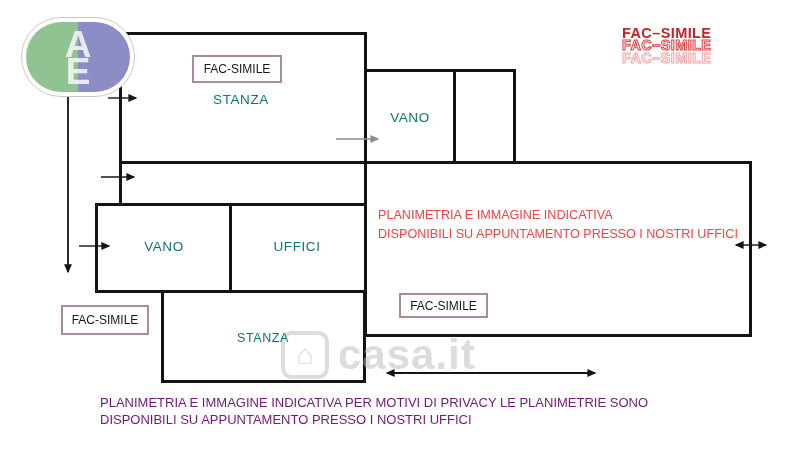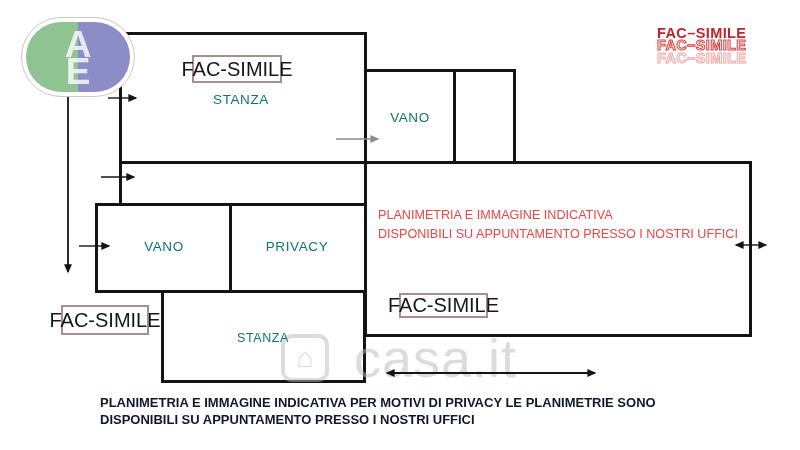--- a/index.html
+++ b/index.html
@@ -18,54 +18,54 @@
   .div-d{left:229px;top:203px;width:3px;height:90px;}
   .corridor-wall{left:119px;top:161px;width:3px;height:45px;}
 
   
   .roomlabel{position:absolute;transform:translate(-50%,-50%);font-size:13.5px;
              letter-spacing:.6px;color:#0f766e;z-index:4;white-space:nowrap;}
   .roomlabel.small{font-size:12.5px;}
 
   
   .fsbox{position:absolute;border:2px solid #A98E8E;background:#fff;display:flex;
-         align-items:center;justify-content:center;font-size:20px;color:#161616;
+         align-items:center;justify-content:center;font-size:12px;color:#161616;
          z-index:4;box-sizing:border-box;white-space:nowrap;}
 
   
   .privacy{position:absolute;left:378px;top:206px;font-size:12.6px;line-height:19px;
            color:#ef4444;z-index:4;white-space:nowrap;}
 
   
-  .footer{position:absolute;left:100px;top:395px;font-size:13px;font-weight:bold;
-          line-height:16.5px;color:#0f172a;z-index:4;white-space:nowrap;}
+  .footer{position:absolute;left:100px;top:395px;font-size:13px;font-weight:normal;
+          line-height:16.5px;color:#701a75;z-index:4;white-space:nowrap;}
 
   
-  .fs-stack{position:absolute;left:657px;top:27px;z-index:5;font-weight:800;
+  .fs-stack{position:absolute;left:622px;top:27px;z-index:5;font-weight:800;
             font-size:14.5px;line-height:12.3px;letter-spacing:.4px;white-space:nowrap;}
   .fs-solid{color:#C22328;}
   .fs-outline1{color:#fff;-webkit-text-stroke:1px #D84040;}
   .fs-outline2{color:#fff;-webkit-text-stroke:1px #EFA8A8;}
 
   
   .logo{position:absolute;left:21px;top:17px;width:104px;height:70px;background:#fff;
         border:1px solid #c9c9c9;border-radius:40px;padding:4px;z-index:5;box-sizing:content-box;}
   .logo-inner{width:100%;height:100%;border-radius:35px;
         background:linear-gradient(90deg,#8FC392 0 50%,#8C8CC7 50% 100%);
         display:flex;align-items:center;justify-content:center;}
   .logo-letters{display:flex;flex-direction:column;align-items:center;
         font-weight:bold;font-size:37px;line-height:27px;color:rgba(248,248,250,.85);
         transform:translateY(1px);}
 
   
   .watermark{position:absolute;left:281px;top:331px;display:flex;align-items:center;gap:9px;
              color:rgba(185,185,185,.5);z-index:2;}
   .wm-house{width:40px;height:40px;border:4px solid currentColor;border-radius:11px;
             display:flex;align-items:center;justify-content:center;font-size:28px;line-height:1;}
-  .wm-text{font-size:54px;font-weight:normal;letter-spacing:1px;line-height:1;margin-left:16px;}
+  .wm-text{font-size:42px;font-weight:bold;letter-spacing:1px;line-height:1;}
 
   
   .overlay{position:absolute;left:0;top:0;z-index:3;pointer-events:none;}
 </style>
 </head>
 <body>
 
 <div class="canvas">
 
   <div class="logo">
@@ -111,21 +111,21 @@
     <line x1="101" y1="177" x2="134" y2="177" stroke="#141414" stroke-width="1.4" marker-end="url(#mb)"></line>
     <line x1="79" y1="246" x2="109" y2="246" stroke="#141414" stroke-width="1.4" marker-end="url(#mb)"></line>
     <line x1="336" y1="139" x2="378" y2="139" stroke="#8C8C8C" stroke-width="1.6" marker-end="url(#mg)"></line>
     <line x1="736" y1="245" x2="766" y2="245" stroke="#141414" stroke-width="1.4" marker-start="url(#mb)" marker-end="url(#mb)"></line>
     <line x1="387" y1="373" x2="595" y2="373" stroke="#141414" stroke-width="2.2" marker-start="url(#mb)" marker-end="url(#mb)"></line>
   </svg>
 
   <div class="roomlabel" style="left:241px;top:99px;">STANZA</div>
   <div class="roomlabel" style="left:410px;top:117px;">VANO</div>
   <div class="roomlabel" style="left:164px;top:246px;">VANO</div>
-  <div class="roomlabel" style="left:297px;top:246px;">PRIVACY</div>
+  <div class="roomlabel" style="left:297px;top:246px;">UFFICI</div>
   <div class="roomlabel small" style="left:263px;top:338px;">STANZA</div>
 
   <div class="privacy">
     <div>PLANIMETRIA E IMMAGINE INDICATIVA</div>
     <div>DISPONIBILI SU APPUNTAMENTO PRESSO I NOSTRI UFFICI</div>
   </div>
 
   <div class="fsbox" style="left:192px;top:55px;width:90px;height:28px;">FAC-SIMILE</div>
   <div class="fsbox" style="left:399px;top:293px;width:89px;height:25px;">FAC-SIMILE</div>
   <div class="fsbox" style="left:61px;top:305px;width:88px;height:30px;">FAC-SIMILE</div>

